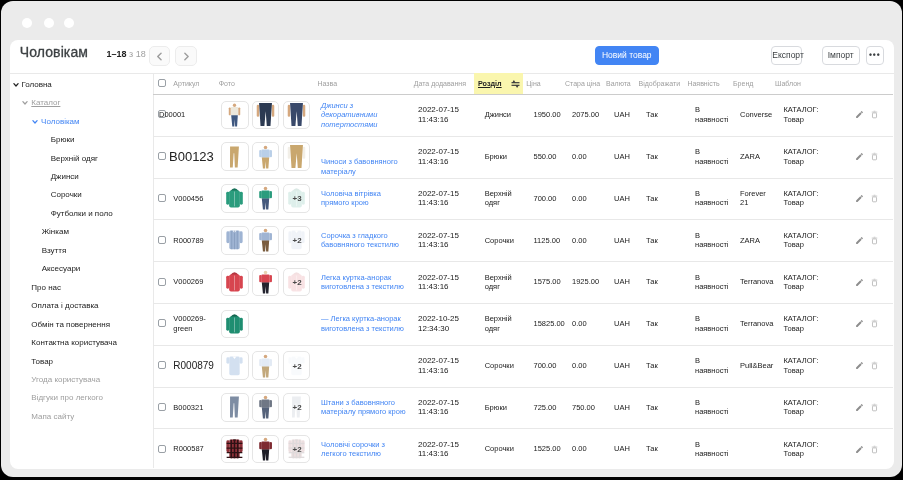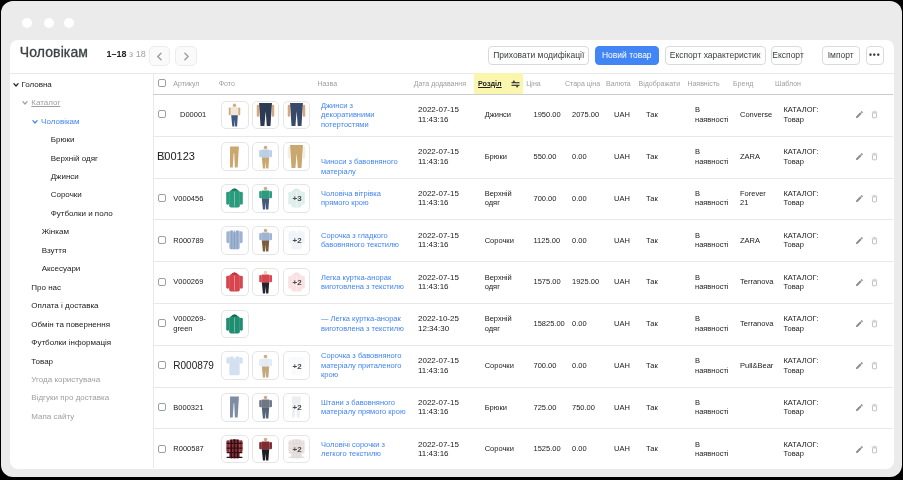--- a/index.html
+++ b/index.html
@@ -33,23 +33,21 @@
 <div class="abs" style="left:138.6px;top:6.7px;width:21.8px;height:20.2px;border:1px solid #ececec;border-radius:5px;background:#fafafa;">
         <svg width="11" height="11" viewBox="0 0 10 10" style="position:absolute;left:5px;top:4px;">
           <path d="M5.5,2 L2.5,5 L5.5,8" fill="none" stroke="#9e9e9e" stroke-width="1.3" stroke-linecap="round" stroke-linejoin="round"></path>
         </svg>
       </div>
 <div class="abs" style="left:165.2px;top:6.7px;width:21.8px;height:20.2px;border:1px solid #ececec;border-radius:5px;background:#fafafa;">
         <svg width="11" height="11" viewBox="0 0 10 10" style="position:absolute;left:5px;top:4px;">
           <path d="M3.5,2 L6.5,5 L3.5,8" fill="none" stroke="#9e9e9e" stroke-width="1.3" stroke-linecap="round" stroke-linejoin="round"></path>
         </svg>
       </div>
-<div class="btn " style="left:478.4px;top:6.2px;width:100.7px;">Приховати модифікації</div>
 <div class="btn primary" style="left:584.7px;top:6.2px;width:64.2px;">Новий товар</div>
-<div class="btn " style="left:654.5px;top:6.2px;width:101.2px;">Експорт характеристик</div>
 <div class="btn " style="left:761.3px;top:6.2px;width:31px;">Експорт</div>
 <div class="btn " style="left:811.5px;top:6.2px;width:38.4px;">Імпорт</div>
 <div class="btn " style="left:855.5px;top:6.2px;width:18.7px;"><b style="letter-spacing:1px;">•••</b></div>
 <div class="hl" style="left:0;top:33.3px;width:884px;"></div>
 <svg class="arrow" style="left:2.5px;top:42.2px;" width="6" height="6" viewBox="0 0 6 6">
         <path d="M0.9,1.7 L3,4 L5.1,1.7" fill="none" stroke="#212121" stroke-width="1.25" stroke-linecap="round" stroke-linejoin="round"></path>
       </svg>
 <div class="t" style="left:11.4px;top:40.2px;color:#212121;">Головна</div>
 <svg class="arrow" style="left:12.4px;top:60.7px;" width="6" height="6" viewBox="0 0 6 6">
         <path d="M0.9,1.7 L3,4 L5.1,1.7" fill="none" stroke="#9e9e9e" stroke-width="1.25" stroke-linecap="round" stroke-linejoin="round"></path>
@@ -63,24 +61,24 @@
 <div class="t" style="left:40.7px;top:114px;color:#212121;">Верхній одяг</div>
 <div class="t" style="left:40.7px;top:132.5px;color:#212121;">Джинси</div>
 <div class="t" style="left:40.7px;top:150.9px;color:#212121;">Сорочки</div>
 <div class="t" style="left:40.7px;top:169.4px;color:#212121;">Футболки и поло</div>
 <div class="t" style="left:31.7px;top:187.8px;color:#212121;">Жінкам</div>
 <div class="t" style="left:31.7px;top:206.3px;color:#212121;">Взуття</div>
 <div class="t" style="left:31.7px;top:224.7px;color:#212121;">Аксесуари</div>
 <div class="t" style="left:21.3px;top:243.2px;color:#212121;">Про нас</div>
 <div class="t" style="left:21.3px;top:261.6px;color:#212121;">Оплата і доставка</div>
 <div class="t" style="left:21.3px;top:280.1px;color:#212121;">Обмін та повернення</div>
-<div class="t" style="left:21.3px;top:298.5px;color:#212121;">Футболки інформація</div>
+<div class="t" style="left:21.3px;top:298.5px;color:#212121;">Контактна користувача</div>
 <div class="t" style="left:21.3px;top:317px;color:#212121;">Товар</div>
 <div class="t" style="left:21.3px;top:335.4px;color:#9e9e9e;">Угода користувача</div>
-<div class="t" style="left:21.3px;top:353.9px;color:#9e9e9e;">Відгуки про доставка</div>
+<div class="t" style="left:21.3px;top:353.9px;color:#9e9e9e;">Відгуки про легкого</div>
 <div class="t" style="left:21.3px;top:372.3px;color:#9e9e9e;">Мапа сайту</div>
 <div class="abs" style="left:142.8px;top:33.3px;width:1px;height:395.7px;background:#e9e9e9;"></div>
 <div class="cb" style="left:148px;top:39.5px;"></div>
 <div class="abs" style="left:464.2px;top:33.8px;width:48.7px;height:20.7px;background:#faf6ae;"></div>
 <div class="t" style="left:163.3px;top:39.2px;font-size:7px;color:#9e9e9e;">Артикул</div>
 <div class="t" style="left:208.8px;top:39.2px;font-size:7px;color:#9e9e9e;">Фото</div>
 <div class="t" style="left:307.5px;top:39.2px;font-size:7px;color:#9e9e9e;">Назва</div>
 <div class="t" style="left:403.7px;top:39.2px;font-size:7px;color:#9e9e9e;">Дата додавання</div>
 <div class="t" style="left:516.2px;top:39.2px;font-size:7px;color:#9e9e9e;">Ціна</div>
 <div class="t" style="left:555px;top:39.2px;font-size:7px;color:#9e9e9e;">Стара ціна</div>
@@ -92,21 +90,21 @@
 <div class="t" style="left:468px;top:39.2px;font-size:7.2px;color:#212121;text-decoration:underline;"><b>Розділ</b></div>
 <svg class="abs" style="left:500.8px;top:40px;" width="9" height="8" viewBox="0 0 9 8">
         <rect x="0.5" y="2.1" width="8" height="1.2" fill="#3a3a3a"></rect>
         <path d="M2.9,0 L4.6,2.8 L1.2,2.8 Z" fill="#3a3a3a"></path>
         <rect x="0.5" y="4.7" width="8" height="1.2" fill="#3a3a3a"></rect>
         <path d="M6.1,8 L7.8,5.2 L4.4,5.2 Z" fill="#3a3a3a"></path>
       </svg>
 <div class="abs" style="left:143px;top:54.5px;width:740px;height:1px;background:#cccccc;"></div>
 <div class="abs" style="left:143px;top:96.3px;width:740px;height:1px;background:#e8e8e8;"></div>
 <div class="cb" style="left:148px;top:70.9px;"></div>
-<div class="t" style="left:170px;top:70.6px;font-size:7.5px;">D00001</div>
+<div class="t" style="left:149px;top:70.6px;font-size:7.5px;">D00001</div>
 <div class="thumb" style="left:211px;top:61.1px;">
         <svg width="23" height="24" viewBox="0 0 24 26">
           <circle cx="12" cy="2.4" r="1.8" fill="#d5a87e"></circle>
           <rect x="5.8" y="4.8" width="2.2" height="8.6" rx="1" fill="#d5a87e"></rect>
           <rect x="16" y="4.8" width="2.2" height="8.6" rx="1" fill="#d5a87e"></rect>
           <rect x="8" y="4.4" width="8" height="8.8" rx="1" fill="#ece8dc"></rect>
           <path d="M8.4,13.2 h7.2 l-0.8,12.3 h-2.1 l-0.4,-8 -0.5,8 h-2.2 Z" fill="#3f5880"></path>
         </svg>
       </div>
 <div class="thumb" style="left:241.8px;top:61.1px;">
@@ -116,41 +114,41 @@
           <path d="M5,0 h14 l-1.6,25 h-4 l-1.2,-16 -1.4,16 h-4.2 Z" fill="#2c3a52"></path>
         </svg>
       </div>
 <div class="thumb" style="left:272.6px;top:61.1px;">
         <svg width="23" height="24" viewBox="0 0 24 26">
           <rect x="2.5" y="2" width="2.6" height="13" rx="1.2" fill="#d5a87e"></rect>
           <rect x="18.9" y="2" width="2.6" height="13" rx="1.2" fill="#d5a87e"></rect>
           <path d="M5,0 h14 l-1.6,25 h-4 l-1.2,-16 -1.4,16 h-4.2 Z" fill="#39496a"></path>
         </svg>
       </div>
-<div class="t blue" style="left:311px;top:61.1px;font-size:7.5px;">Джинси з<br>декоративними<br>потертостями</div>
+<div class="t blue" style="left:311px;top:61.1px;font-size:7.5px;font-style:italic;">Джинси з<br>декоративними<br>потертостями</div>
 <div class="t" style="left:408px;top:65.9px;">2022-07-15<br>11:43:16</div>
 <div class="t" style="left:474.7px;top:70.6px;font-size:7.5px;">Джинси</div>
 <div class="t" style="left:523.5px;top:70.6px;font-size:7.5px;">1950.00</div>
 <div class="t" style="left:562px;top:70.6px;font-size:7.5px;">2075.00</div>
 <div class="t" style="left:604px;top:70.6px;font-size:7.5px;">UAH</div>
 <div class="t" style="left:636px;top:70.6px;font-size:7.5px;">Так</div>
 <div class="t" style="left:685px;top:65.9px;font-size:7.5px;">В<br>наявності</div>
 <div class="t" style="left:730px;top:70.6px;font-size:7.5px;">Converse</div>
 <div class="t" style="left:773.5px;top:65.9px;font-size:7.5px;">КАТАЛОГ:<br>Товар</div>
 <svg class="abs" style="left:845.3px;top:70.9px;" width="9" height="9" viewBox="0 0 24 24">
         <path d="M3 17.25V21h3.75L17.81 9.94l-3.75-3.75L3 17.25zM20.71 7.04c.39-.39.39-1.02 0-1.41l-2.34-2.34c-.39-.39-1.02-.39-1.41 0l-1.83 1.83 3.75 3.75 1.83-1.83z" fill="#8d8d8d"></path>
       </svg>
 <svg class="abs" style="left:860.2px;top:70.9px;" width="9" height="9" viewBox="0 0 24 24">
         <rect x="6.6" y="7.8" width="10.8" height="13" rx="1.8" fill="none" stroke="#b5b5b5" stroke-width="2.2"></rect>
         <rect x="4.6" y="4.4" width="14.8" height="2.1" fill="#bdbdbd"></rect>
         <rect x="9.6" y="2.1" width="4.8" height="1.8" fill="#bdbdbd"></rect>
       </svg>
 <div class="abs" style="left:143px;top:138.1px;width:740px;height:1px;background:#e8e8e8;"></div>
 <div class="cb" style="left:148px;top:112.7px;"></div>
-<div class="t" style="left:147px;top:112.4px;font-size:11px;">B00123</div>
+<div class="t" style="left:159px;top:112.4px;font-size:13px;">B00123</div>
 <div class="thumb" style="left:211px;top:102.9px;">
         <svg width="23" height="24" viewBox="0 0 24 26">
           <path d="M7.2,1.5 h9.6 l-1.4,23 h-3 l-0.7,-15.5 h-0.6 l-1,15.5 h-3 Z" fill="#c9a76e"></path>
         </svg>
       </div>
 <div class="thumb" style="left:241.8px;top:102.9px;">
         <svg width="23" height="24" viewBox="0 0 24 26">
           <circle cx="12" cy="2.6" r="1.9" fill="#d5a87e"></circle>
           <rect x="7.4" y="4.9" width="9.2" height="8.8" rx="1.3" fill="#b9cfe8"></rect>
           <rect x="5.2" y="5.4" width="2.4" height="7.8" rx="1.1" fill="#b9cfe8"></rect>
@@ -391,21 +389,20 @@
         <svg width="23" height="24" viewBox="0 0 24 26">
           <g opacity="0.15">
             <rect x="3.2" y="3.6" width="3.4" height="7" rx="1.6" fill="#d3e0f0"></rect>
             <rect x="17.4" y="3.6" width="3.4" height="7" rx="1.6" fill="#d3e0f0"></rect>
             <rect x="6.4" y="2.6" width="11.2" height="20.4" rx="1.6" fill="#d3e0f0"></rect>
             <path d="M10,2.6 L12,5.4 L14,2.6 Z" fill="#ffffff"></path>
           </g>
           <text x="12.7" y="16.4" font-family="Liberation Sans,sans-serif" font-size="8.6" font-weight="bold" fill="#4a4a4a" text-anchor="middle">+2</text>
         </svg>
       </div>
-<div class="t blue" style="left:311px;top:311.8px;font-size:7.5px;">Сорочка з бавовняного<br>матеріалу приталеного<br>крою</div>
 <div class="t" style="left:408px;top:316.6px;">2022-07-15<br>11:43:16</div>
 <div class="t" style="left:474.7px;top:321.3px;font-size:7.5px;">Сорочки</div>
 <div class="t" style="left:523.5px;top:321.3px;font-size:7.5px;">700.00</div>
 <div class="t" style="left:562px;top:321.3px;font-size:7.5px;">0.00</div>
 <div class="t" style="left:604px;top:321.3px;font-size:7.5px;">UAH</div>
 <div class="t" style="left:636px;top:321.3px;font-size:7.5px;">Так</div>
 <div class="t" style="left:685px;top:316.6px;font-size:7.5px;">В<br>наявності</div>
 <div class="t" style="left:730px;top:321.3px;font-size:7.5px;">Pull&amp;Bear</div>
 <div class="t" style="left:773.5px;top:316.6px;font-size:7.5px;">КАТАЛОГ:<br>Товар</div>
 <svg class="abs" style="left:845.3px;top:321.6px;" width="9" height="9" viewBox="0 0 24 24">

